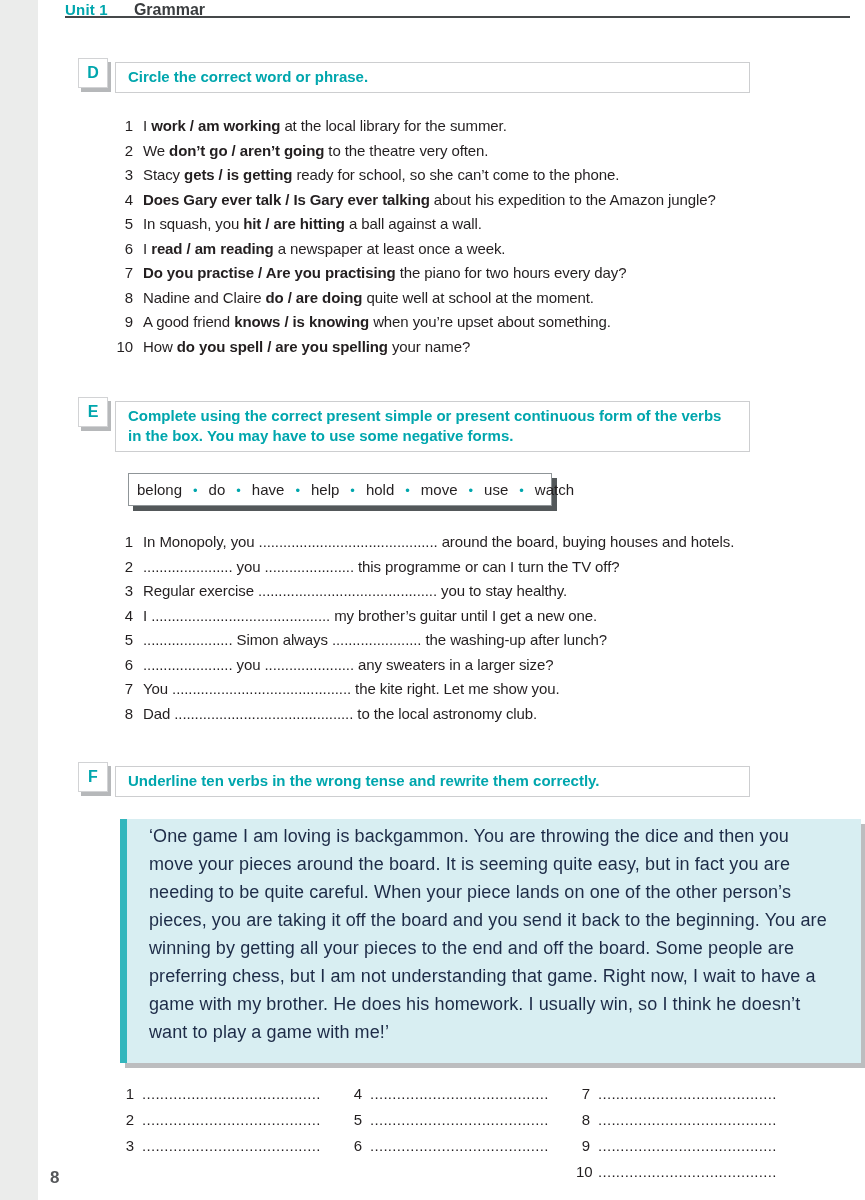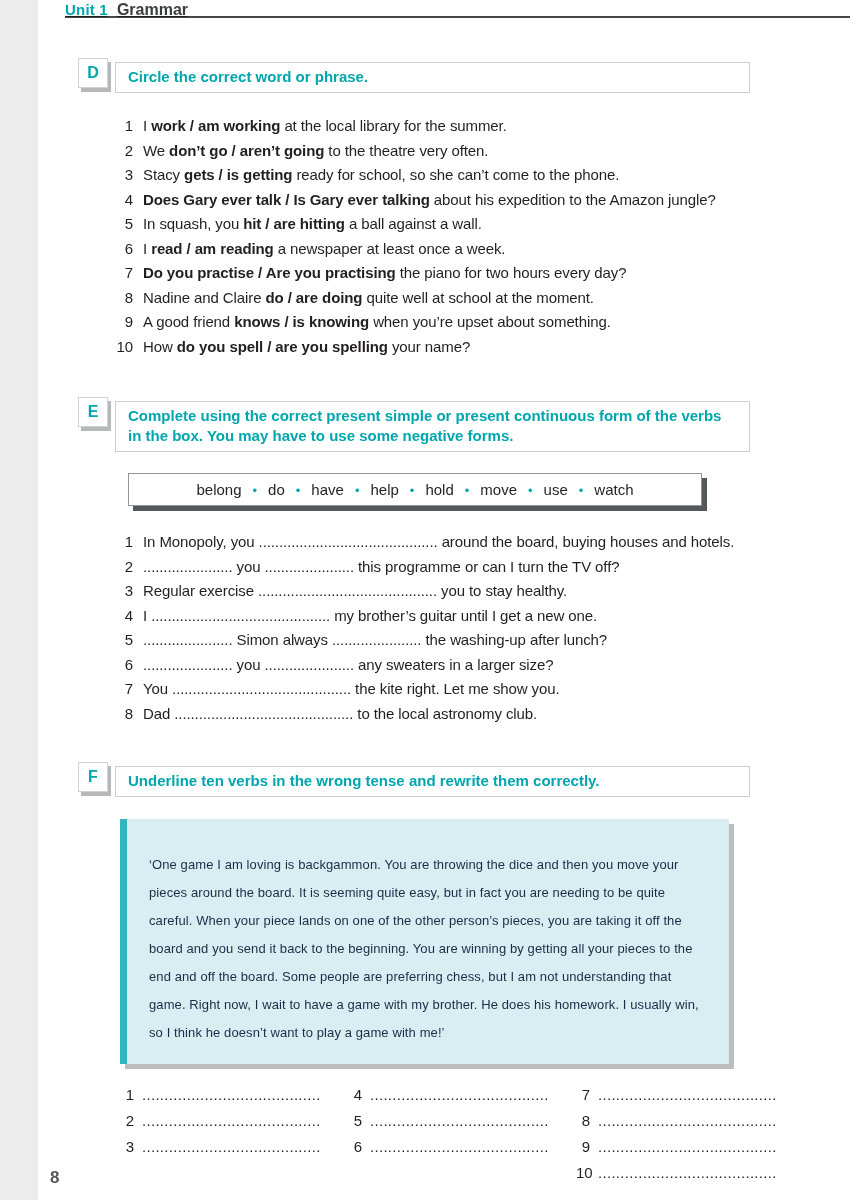--- a/index.html
+++ b/index.html
@@ -4,21 +4,21 @@
 <style>
   * { margin:0; padding:0; box-sizing:border-box; }
   html,body { background:#fff; }
   body {
     width:865px; height:1200px; position:relative; overflow:hidden;
     font-family:"Liberation Sans", sans-serif; color:#231f20;
   }
   .side-strip { position:absolute; left:0; top:0; width:38px; height:1200px; background:#ebeceb; }
   .content { position:absolute; left:65px; top:0; width:785px; }
 
-  .page-header { display:flex; align-items:baseline; gap:9px; padding-top:1px; height:18px; border-bottom:2px solid #45484a;text-decoration:underline; }
+  .page-header { display:flex; align-items:baseline; gap:26px; padding-top:1px; height:18px; border-bottom:2px solid #45484a; }
   .unit-label { color:#00a6ad; font-weight:bold; font-size:15px; letter-spacing:.2px; }
   .subject-label { font-size:16px; font-weight:bold; color:#3a3d3f; }
 
   .section-head { display:flex; align-items:flex-start; margin-left:13px; }
   .letter-box {
     width:30px; height:30px; flex:none; margin-right:7px; background:#fff;
     border:1px solid #d2d3d5; box-shadow:3px 4px 0 #b6b8ba;
     display:flex; align-items:center; justify-content:center;
     color:#00a6ad; font-weight:bold; font-size:16px;
   }
@@ -32,32 +32,32 @@
   .sec-e { margin-top:38px; }
   .sec-f { margin-top:36px; }
 
   .ex-list { margin-top:21px; }
   .ex-list-e { margin-top:24px; }
   .ex-item { display:flex; font-size:15px; line-height:24.5px; letter-spacing:-.1px; }
   .ex-item .num { flex:none; width:78px; text-align:right; padding-right:10px; }
   .ex-item .txt b { font-weight:bold; }
 
   .word-box {
-    margin:21px 0 0 63px; width:574px;
+    margin:21px 0 0 63px; width:424px;
     border:1px solid #8f9598; box-shadow:5px 5px 0 #53585a;
     padding:7px 8px; text-align:center; font-size:15px; background:#fff;
   }
   .word-box .bullet { color:#00a6ad; margin:0 11px; font-size:13px; }
 
   .passage-box {
-    margin:22px 0 0 55px; width:609px;
+    margin:22px 0 0 55px; width:741px;
     background:#d8eef2; border-left:7px solid #33b6bd;
     box-shadow:5px 5px 0 #bcbdbf;
-    padding:32px 24px 17px 22px;
-    font-size:13px; line-height:28px; color:#1d2b47; letter-spacing:.1px;
+    padding:3px 24px 17px 22px;
+    font-size:18px; line-height:28px; color:#1d2b47; letter-spacing:.1px;
   }
 
   .answers { display:flex; margin:18px 0 0 55px; }
   .ans-col { width:228px; }
   .ans-row { display:flex; font-size:15px; line-height:26px; }
   .ans-row .num { flex:none; width:22px; text-align:right; padding-right:8px; }
   .ans-row .dots { letter-spacing:.3px; color:#231f20; }
 
   .page-number { position:absolute; left:50px; bottom:12px; font-weight:bold; font-size:17px; color:#55575a; }
 </style>

